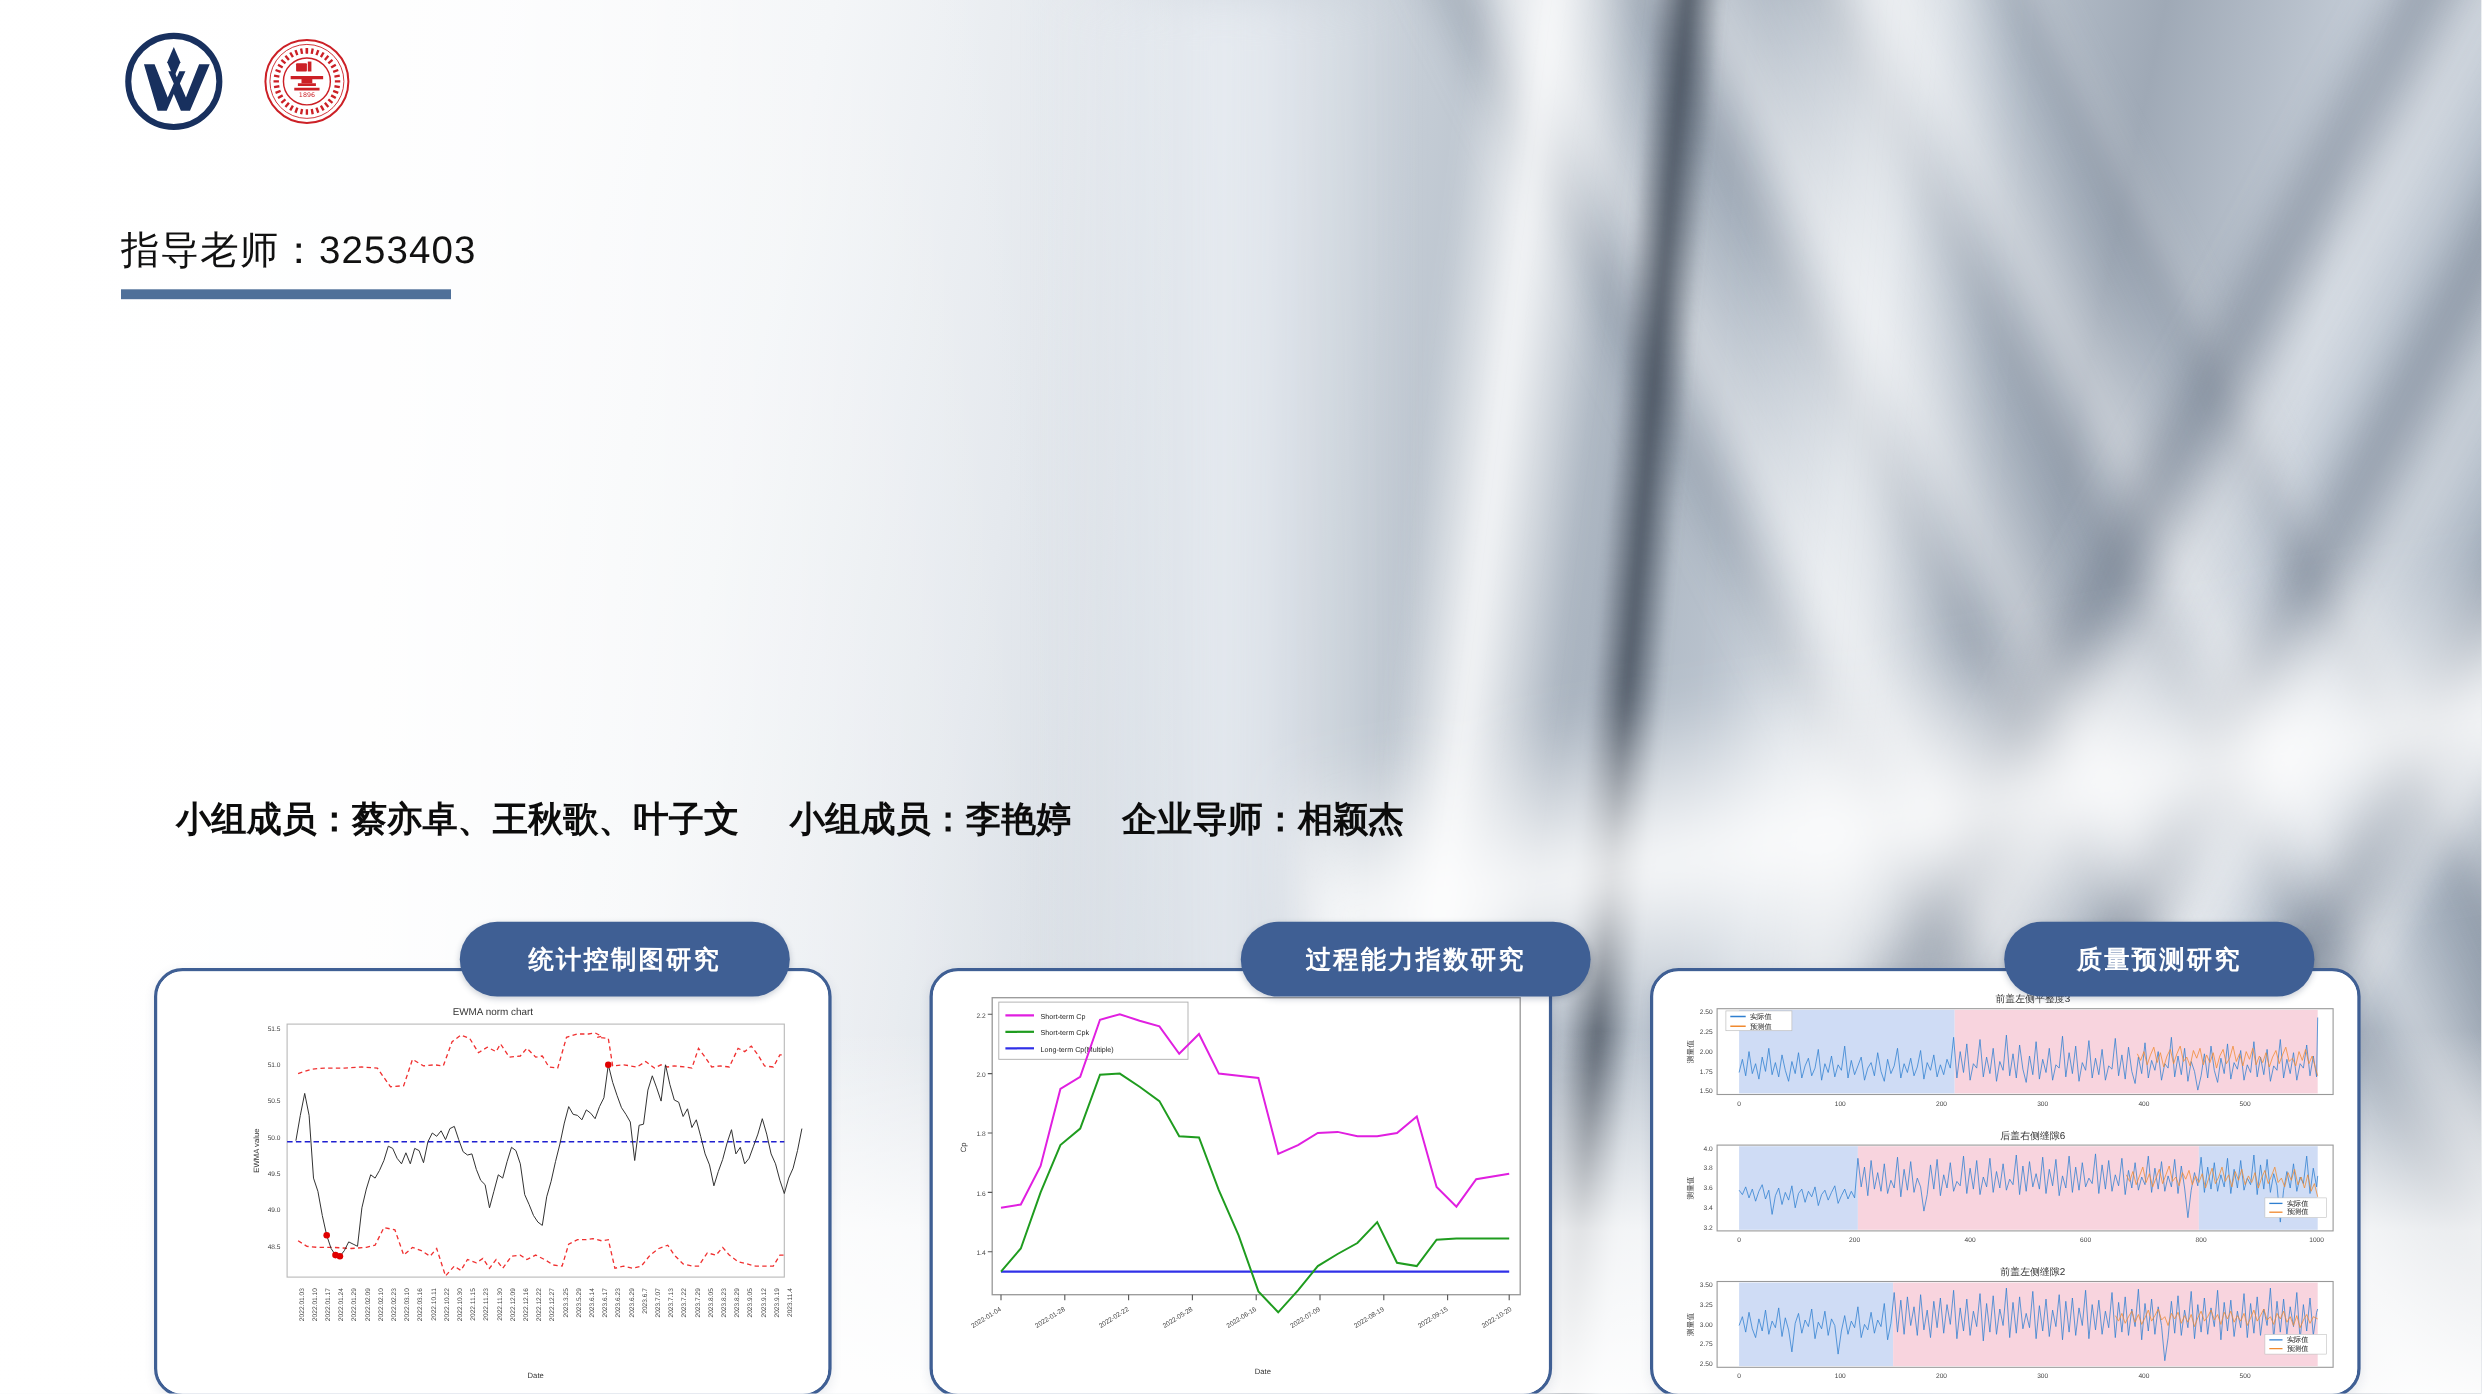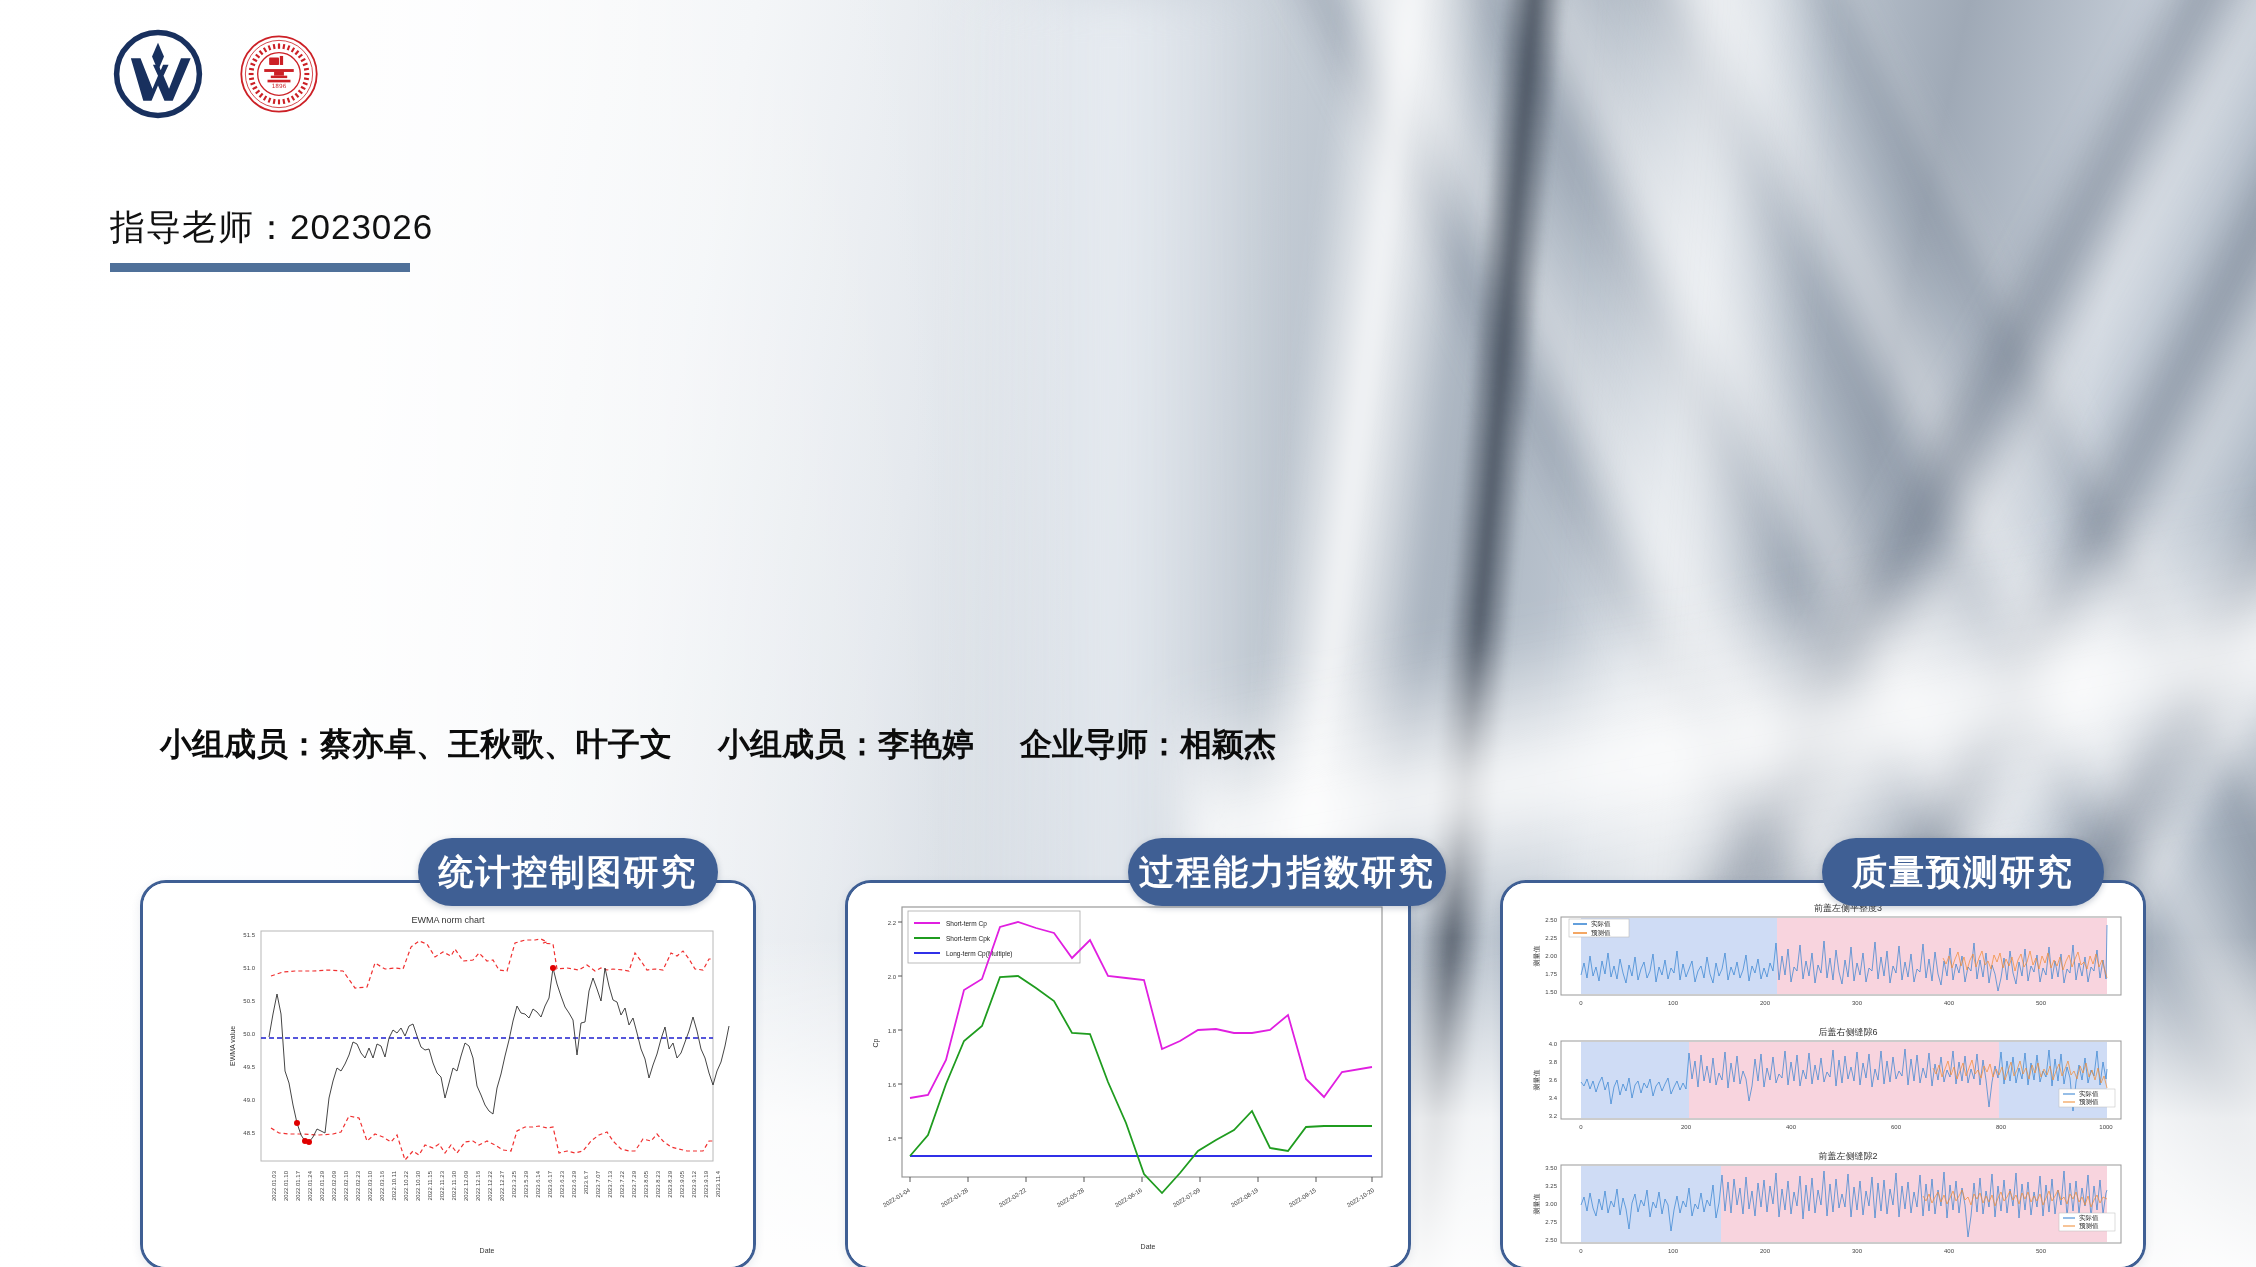--- a/index.html
+++ b/index.html
@@ -53,21 +53,21 @@
   .credits span:last-child{margin-right:0;margin-top:12px;}
 
   
   .cards{position:absolute;left:0;top:838px;width:2256px;height:430px;}
   .card{position:absolute;top:42px;height:384px;background:#fff;border:3px solid #3f5f94;border-radius:26px;
         box-shadow:0 3px 10px rgba(40,60,95,.10);overflow:hidden;}
   .card.c1{left:140px;width:610px;}
   .card.c2{left:845px;width:560px;}
   .card.c3{left:1500px;width:640px;}
   .badge{position:absolute;top:0;height:68px;border-radius:34px;background:#3f5f94;color:#fff;
-         font-size:35px;font-weight:bold;letter-spacing:2px;display:flex;align-items:center;justify-content:center;
+         font-size:23px;font-weight:bold;letter-spacing:2px;display:flex;align-items:center;justify-content:center;
          box-shadow:0 2px 6px rgba(30,50,85,.25);z-index:5;}
   .badge.b1{left:418px;width:300px;}
   .badge.b2{left:1128px;width:318px;text-align:right;}
   .badge.b3{left:1822px;width:282px;}
 
   
   .chart{position:absolute;inset:0;}
   svg{display:block;}
   .ctitle{font-size:9px;fill:#333;}
   .ax{font-size:6px;fill:#444;}
@@ -152,21 +152,21 @@
         <path d="M44 47 h12 v5 h-12 z"></path>
         <path d="M40 52 h20 v3 h-20 z"></path>
         <path d="M36 57 h28 v3.2 h-28 z"></path>
         <text x="50" y="67" font-size="7" text-anchor="middle" font-family="DejaVu Sans, sans-serif">1896</text>
       </g>
     </svg>
   </div>
 
   <div class="proj">
     <div class="proj-row">
-      <span>指导老师：</span><span>2023026</span>
+      <span>指导老师：</span><span>3253403</span>
     </div>
     <div class="proj-rule"></div>
   </div>
 
 
   <div class="credits">
     <span>小组成员：蔡亦卓、王秋歌、叶子文</span><span>小组成员：李艳婷</span><span>企业导师：相颖杰</span>
   </div>
 
   <div class="cards">

